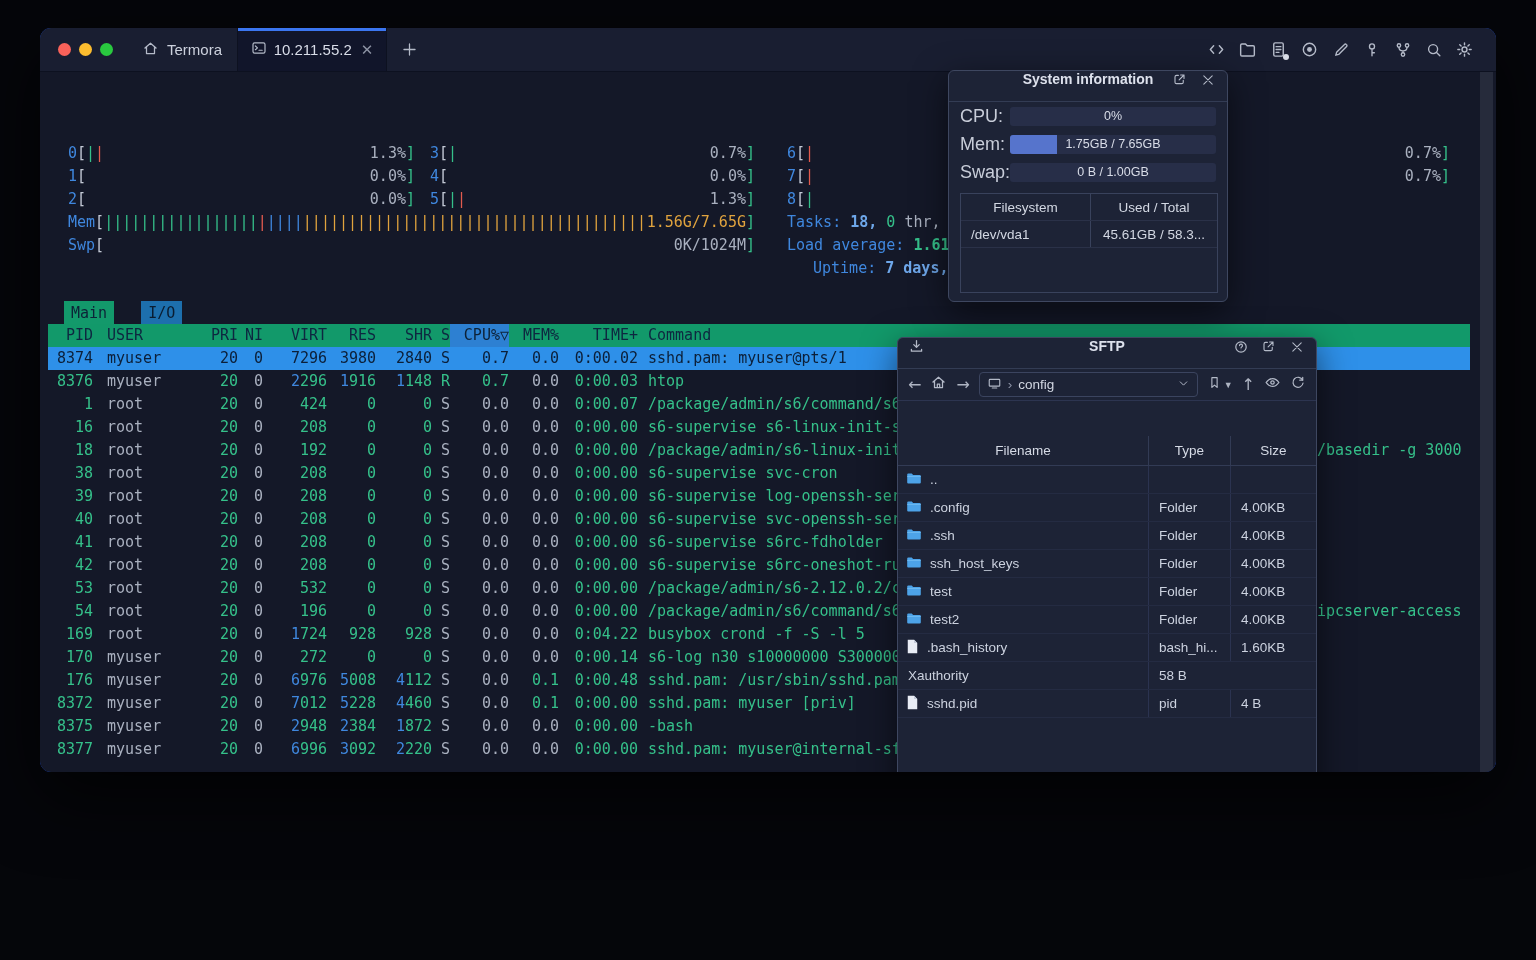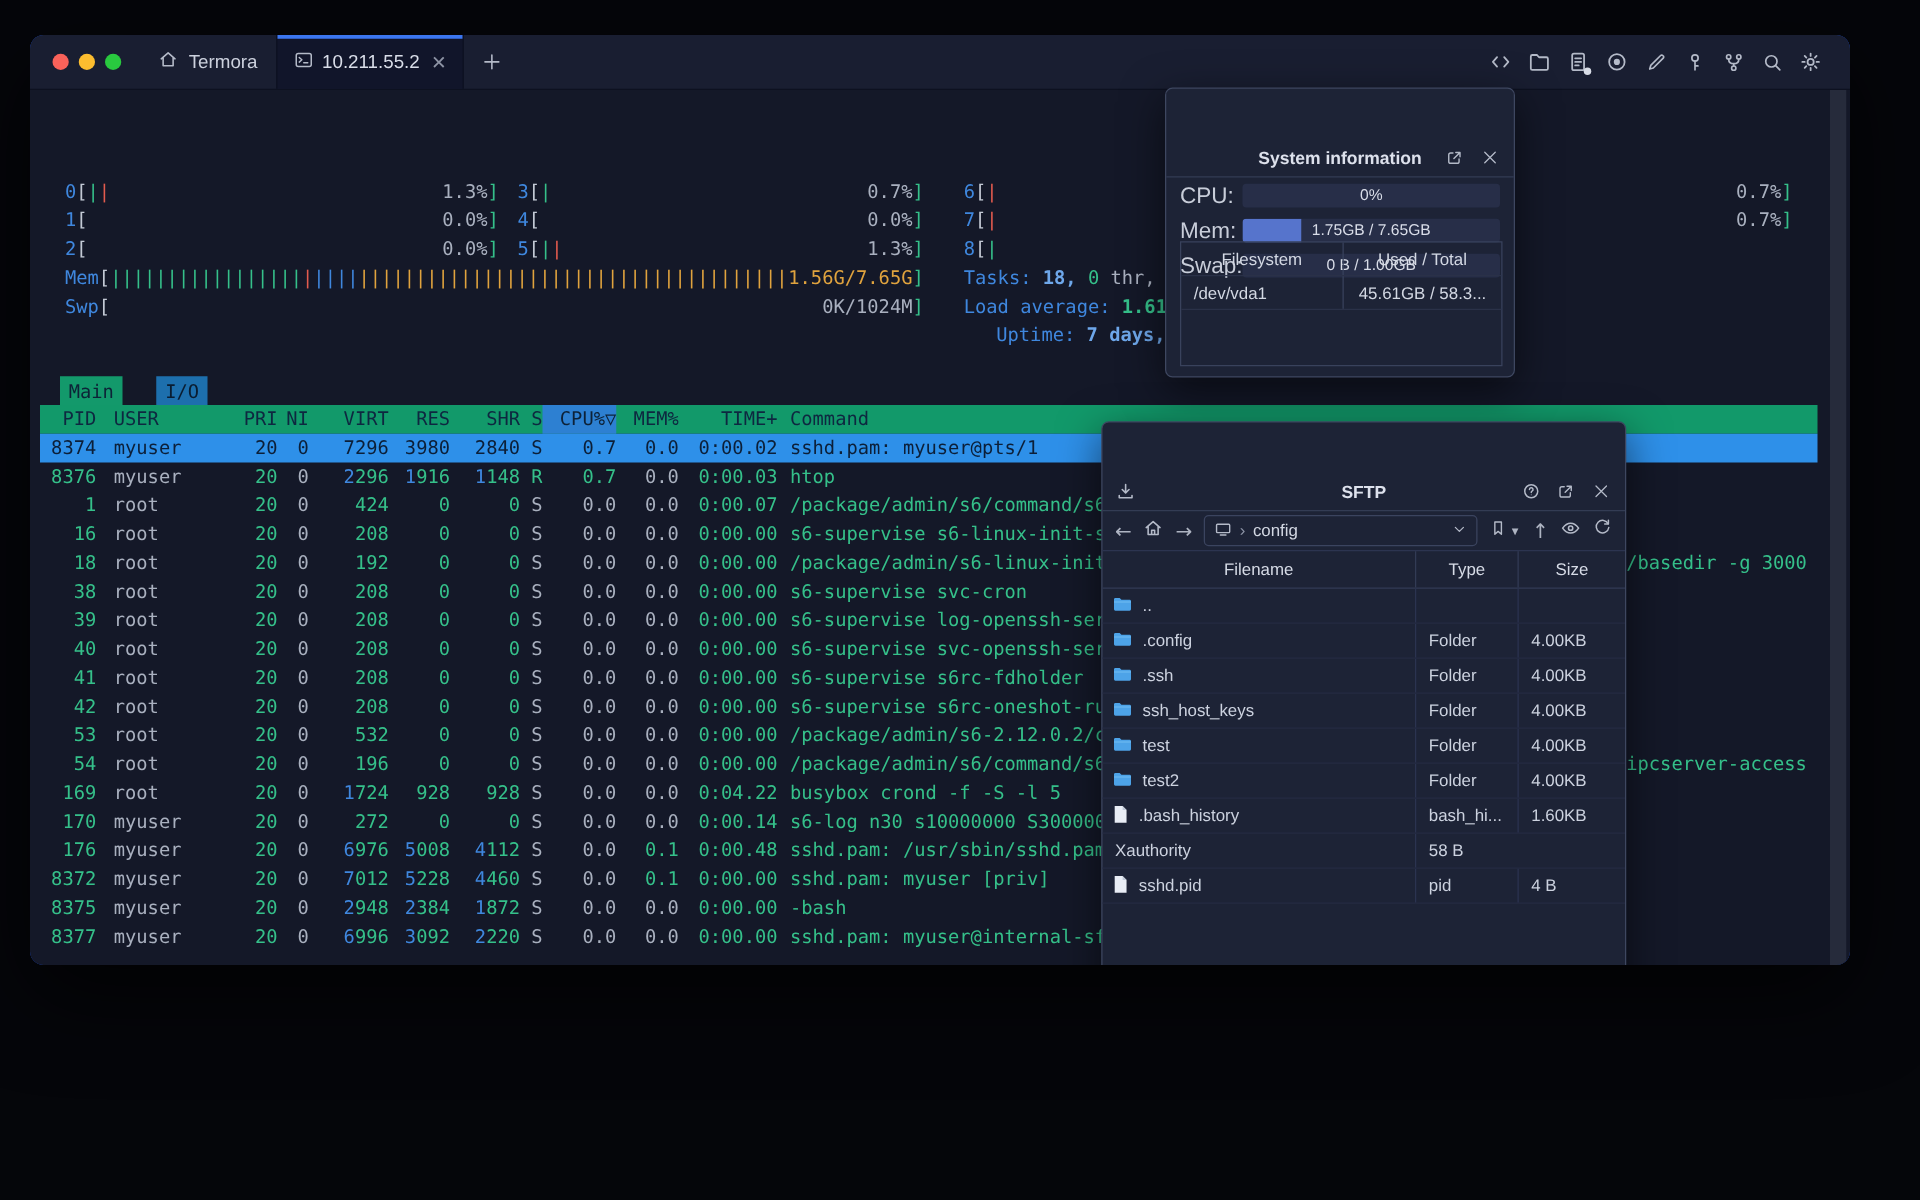--- a/index.html
+++ b/index.html
@@ -1,18 +1,18 @@
 <!DOCTYPE html>
 <html><head>
 <meta charset="utf-8">
 <style>
   html,body{margin:0;padding:0;background:#000;}
   .stage{position:relative;width:1536px;height:960px;background:#05060a;overflow:hidden;
          font-family:"Liberation Sans","DejaVu Sans",sans-serif;}
-  .window{position:absolute;left:24px;top:28px;width:1456px;height:744px;background:#1d4ed8;
+  .window{position:absolute;left:40px;top:28px;width:1456px;height:744px;background:#1d4ed8;
           border-radius:11px;overflow:hidden;box-shadow:0 24px 70px rgba(0,0,0,.7);}
   
   .titlebar{position:absolute;left:0;top:0;width:100%;height:44px;background:#191e31;
             display:flex;align-items:stretch;border-bottom:1px solid #0d1120;box-sizing:border-box;}
   .lights{display:flex;align-items:center;gap:8px;padding:0 14px 0 18px;}
   .light{width:13px;height:13px;border-radius:50%;}
   .l-red{background:#f9625a}.l-yellow{background:#fcbd2f}.l-green{background:#29c93f}
   .apptab{display:flex;align-items:center;gap:8px;width:110px;justify-content:center;color:#ccd1dd;font-size:15px;}
   .activetab{position:relative;width:148px;background:#11152a;border-left:1px solid #0d1120;border-right:1px solid #0d1120;
              display:flex;align-items:center;justify-content:center;gap:7px;color:#d9dde8;font-size:15px;}
@@ -50,21 +50,21 @@
   .cell-user{padding-left:14px;}
   .phead{background:#12996a;}
   .phead>div{color:#0e2740;}
   .phead .sorted{background:#2d80d2;color:#0d2137;}
   .prow.sel{background:#2e90e9;}
   .prow.sel>div, .prow.sel span{color:#0c1f38 !important;}
   .tail{position:absolute;color:#35c08a;}
   
   .panel{position:absolute;background:#1d2336;border:1px solid #3e4760;border-radius:6px;
          box-shadow:0 10px 34px rgba(0,0,0,.55);color:#ccd2df;box-sizing:border-box;}
-  .phdr{position:relative;height:30px;border-bottom:1px solid #333c54;display:flex;align-items:center;margin-top:40px;}
+  .phdr{position:relative;height:30px;border-bottom:1px solid #333c54;display:flex;align-items:flex-start;}
   .phdr .ptitle{position:absolute;left:50%;transform:translateX(-50%);font-size:14px;font-weight:bold;color:#dde1ec;}
   .phdr .hicons{margin-left:auto;display:flex;align-items:center;gap:11px;padding-right:11px;}
   .phdr .hicons .ic{width:17px;height:17px;display:flex;align-items:center;justify-content:center;color:#a9b0c0;}
   .sysinfo{left:908px;top:42px;width:280px;height:232px;z-index:10;}
   .sirow{display:flex;align-items:center;height:28px;padding:0 11px;}
   .sirow .silabel{width:50px;font-size:18px;color:#c8cdd9;}
   .sibar{position:relative;flex:1;height:19px;background:#272e48;border-radius:3px;overflow:hidden;}
   .sibar .fillb{position:absolute;left:0;top:0;bottom:0;background:#5674cc;}
   .sibar .btxt{position:relative;display:block;text-align:center;font-size:12.5px;line-height:19px;color:#d9dde8;}
   .fstable{position:absolute;left:11px;top:122px;width:256px;height:98px;border:1px solid #39425c;}
@@ -75,21 +75,21 @@
   .fsrow.data>div:first-child{justify-content:flex-start;padding-left:10px;}
   
   .sftp{left:857px;top:309px;width:420px;height:490px;z-index:11;}
   .sftp .phdr .dl{padding-left:10px;display:flex;align-items:center;color:#a9b0c0;}
   .toolbar{height:31px;display:flex;align-items:center;gap:9px;padding:0 10px;border-bottom:1px solid #2c3450;}
   .navbtn{color:#aeb4c2;font-size:16px;font-family:"DejaVu Sans",sans-serif;line-height:1;}
   .crumb{flex:1;height:23px;border:1px solid #3b445f;border-radius:4px;display:flex;align-items:center;
          gap:6px;padding:0 7px;font-size:13.5px;color:#d2d7e2;}
   .crumb .spacer{flex:1;}
   .bmgroup{display:flex;align-items:center;gap:2px;color:#aeb4c2;}
-  .filehead{display:grid;grid-template-columns:1fr 82px 85px;height:29px;border-bottom:1px solid #323b55;}
+  .filehead{display:grid;grid-template-columns:1fr 82px 85px;height:29px;border-bottom:1px solid #323b55;margin-top:35px;}
   .filehead>div{display:flex;align-items:center;justify-content:center;font-size:13.5px;color:#d6dbe6;
                 border-right:1px solid #323b55;}
   .filehead>div:last-child{border-right:none;}
   .frow{display:grid;grid-template-columns:1fr 82px 85px;height:27px;border-bottom:1px solid #242b42;}
   .frow>div{display:flex;align-items:center;font-size:13.5px;color:#ccd2df;border-right:1px solid #2b3350;
             overflow:hidden;white-space:nowrap;}
   .frow>div:last-child{border-right:none;}
   .frow .fname{gap:8px;padding-left:8px;}
   .frow .ftype,.frow .fsize{padding-left:10px;}
   .hscroll{position:absolute;left:4px;bottom:5px;width:234px;height:7px;border-radius:4px;background:#414b74;}

